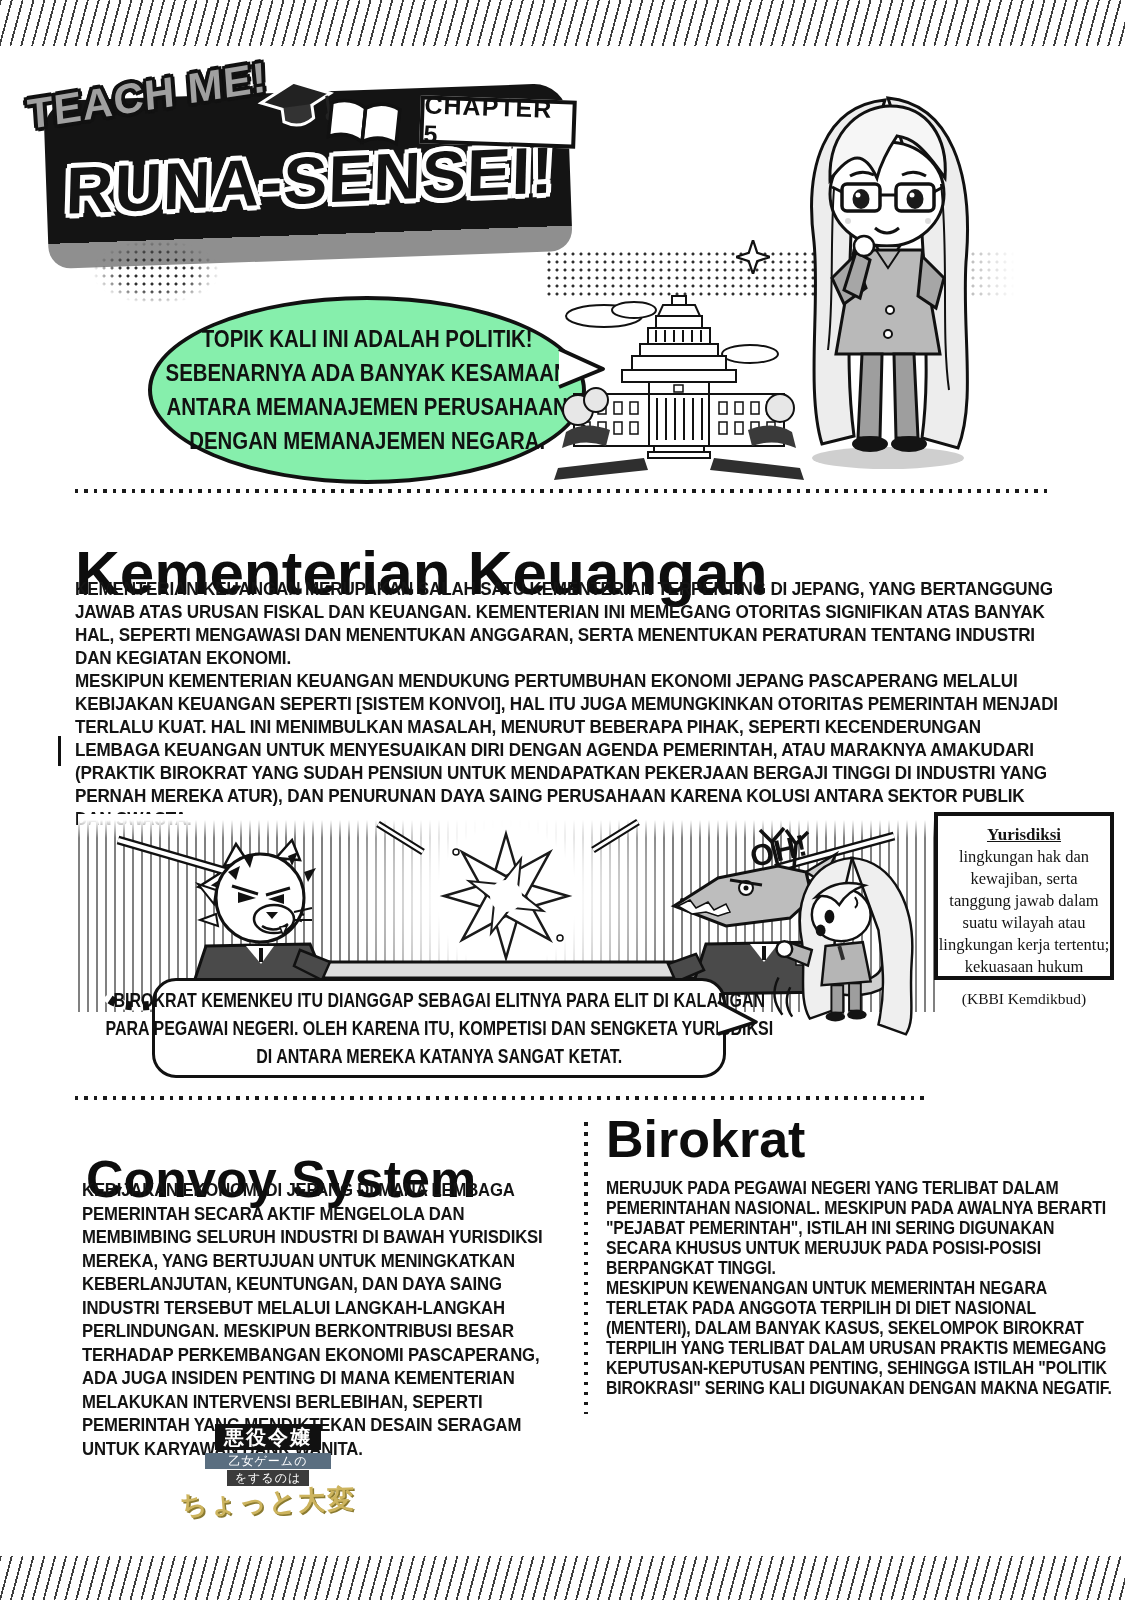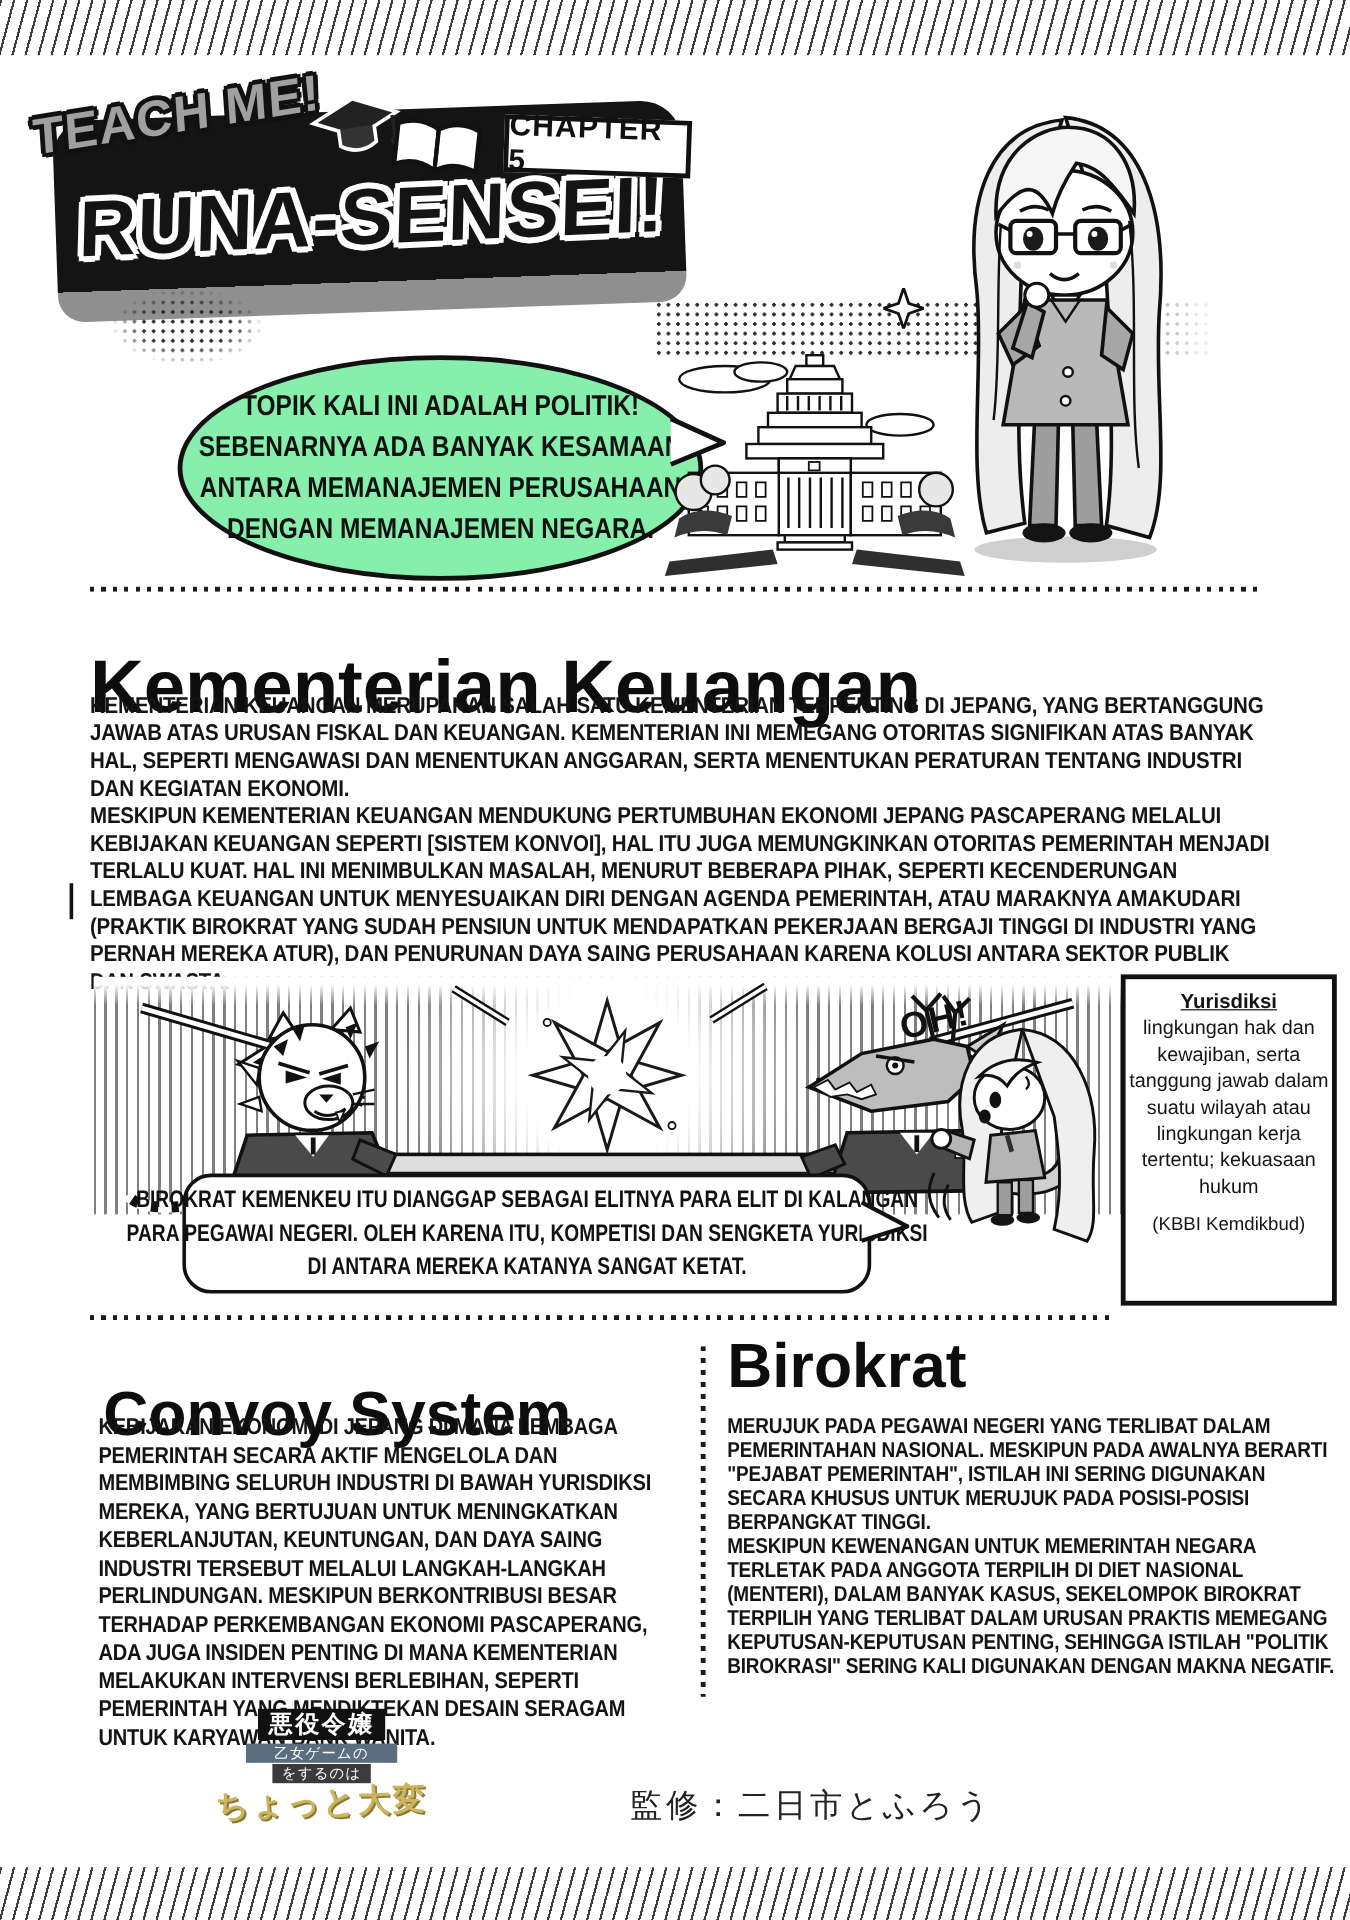--- a/index.html
+++ b/index.html
@@ -68,22 +68,22 @@
   .cond{transform-origin:0 0;font-weight:bold;color:#141414;}
   #finance-body{position:absolute;left:75px;top:577px;width:1094px;transform:scaleX(.9);
           font-size:19px;line-height:23px;letter-spacing:-.2px;}
   #convoy-body{position:absolute;left:82px;top:1178px;width:540px;transform:scaleX(.88);
           font-size:19px;line-height:23.5px;letter-spacing:-.2px;}
   #birokrat-body{position:absolute;left:606px;top:1178px;width:576px;transform:scaleX(.88);
           font-size:18px;line-height:20px;letter-spacing:-.2px;}
   .para{margin:0;}
 
   
-  #glossary{position:absolute;left:934px;top:812px;width:180px;height:276px;background:#fff;
-        border:4px solid #111;text-align:center;font-family:Liberation Sans, sans-serif;
+  #glossary{position:absolute;left:934px;top:812px;width:180px;height:168px;background:#fff;
+        border:4px solid #111;text-align:center;font-family:Liberation Serif, serif;
         font-size:16.5px;line-height:22px;color:#141414;padding-top:8px;box-sizing:border-box;}
   #glossary .term{font-weight:bold;text-decoration:underline;font-size:17px;}
   #glossary .src{margin-top:10px;font-size:15.5px;}
 
   
   #faceoff{position:absolute;left:78px;top:814px;width:858px;height:198px;overflow:hidden;
         background-image:radial-gradient(circle at 50% 42%,#fff 0 70px,rgba(255,255,255,0) 170px),
           linear-gradient(to bottom,#fff 0 6px,rgba(255,255,255,0) 24px),
           repeating-linear-gradient(90deg,#808080 0 2px,transparent 2px 9px);}
   #faceoff svg{position:absolute;inset:0;}
@@ -340,16 +340,15 @@
     <p class="para">MERUJUK PADA PEGAWAI NEGERI YANG TERLIBAT DALAM PEMERINTAHAN NASIONAL. MESKIPUN PADA AWALNYA BERARTI "PEJABAT PEMERINTAH", ISTILAH INI SERING DIGUNAKAN SECARA KHUSUS UNTUK MERUJUK PADA POSISI-POSISI BERPANGKAT TINGGI.</p>
     <p class="para">MESKIPUN KEWENANGAN UNTUK MEMERINTAH NEGARA TERLETAK PADA ANGGOTA TERPILIH DI DIET NASIONAL (MENTERI), DALAM BANYAK KASUS, SEKELOMPOK BIROKRAT TERPILIH YANG TERLIBAT DALAM URUSAN PRAKTIS MEMEGANG KEPUTUSAN-KEPUTUSAN PENTING, SEHINGGA ISTILAH "POLITIK BIROKRASI" SERING KALI DIGUNAKAN DENGAN MAKNA NEGATIF.</p>
   </div>
 
   <div id="series-logo">
     <div><span class="l1">悪役令嬢</span></div>
     <div><span class="l2">乙女ゲームの</span></div>
     <div><span class="l4">をするのは</span></div>
     <div class="l5">ちょっと大変</div>
   </div>
-  <div id="credit">監修：二日市とふろう</div>
 
   <div id="hatch-bottom" class="hatch"></div>
 </div>
 
 </body></html>

